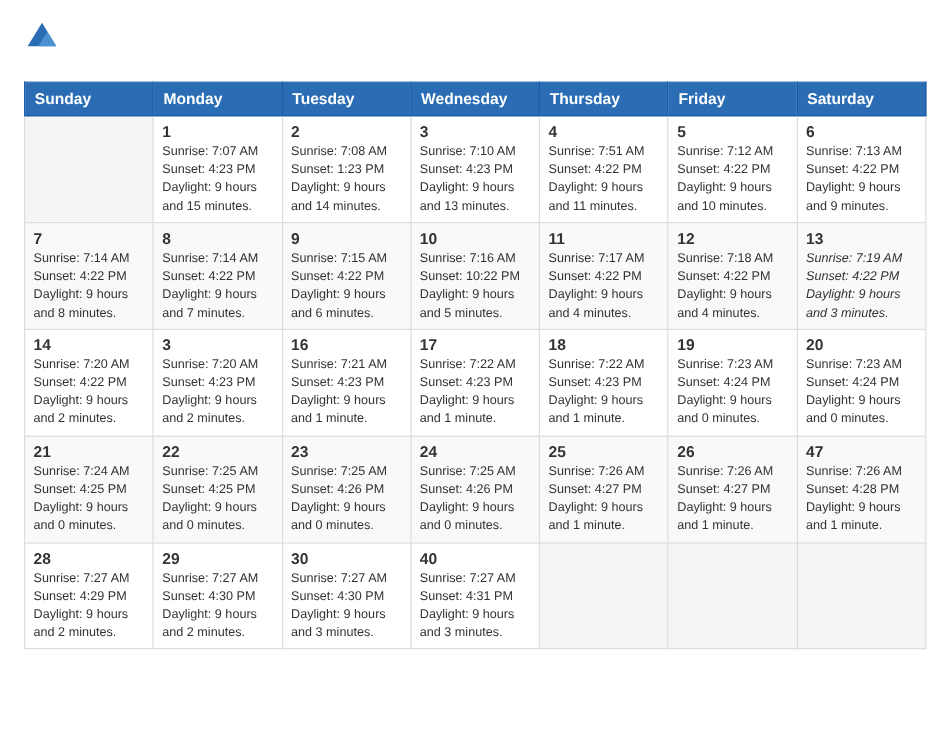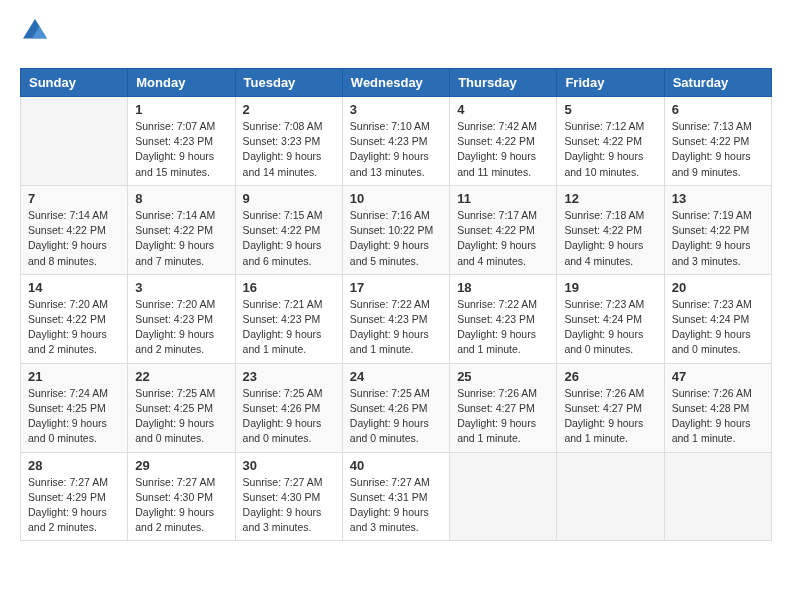--- a/index.html
+++ b/index.html
@@ -132,34 +132,34 @@
         <td>
           <span class="day-number">1</span>
           <div class="day-info" style="white-space: pre-line;">Sunrise: 7:07 AM
 Sunset: 4:23 PM
 Daylight: 9 hours
 and 15 minutes.</div>
         </td>
         <td>
           <span class="day-number">2</span>
           <div class="day-info" style="white-space: pre-line;">Sunrise: 7:08 AM
-Sunset: 3:23 PM
+Sunset: 1:23 PM
 Daylight: 9 hours
 and 14 minutes.</div>
         </td>
         <td>
           <span class="day-number">3</span>
           <div class="day-info" style="white-space: pre-line;">Sunrise: 7:10 AM
 Sunset: 4:23 PM
 Daylight: 9 hours
 and 13 minutes.</div>
         </td>
         <td>
           <span class="day-number">4</span>
-          <div class="day-info" style="white-space: pre-line;">Sunrise: 7:42 AM
+          <div class="day-info" style="white-space: pre-line;">Sunrise: 7:51 AM
 Sunset: 4:22 PM
 Daylight: 9 hours
 and 11 minutes.</div>
         </td>
         <td>
           <span class="day-number">5</span>
           <div class="day-info" style="white-space: pre-line;">Sunrise: 7:12 AM
 Sunset: 4:22 PM
 Daylight: 9 hours
 and 10 minutes.</div>
@@ -210,21 +210,21 @@
         </td>
         <td>
           <span class="day-number">12</span>
           <div class="day-info" style="white-space: pre-line;">Sunrise: 7:18 AM
 Sunset: 4:22 PM
 Daylight: 9 hours
 and 4 minutes.</div>
         </td>
         <td>
           <span class="day-number">13</span>
-          <div class="day-info" style="white-space: pre-line;">Sunrise: 7:19 AM
+          <div class="day-info" style="white-space: pre-line; font-style: italic;">Sunrise: 7:19 AM
 Sunset: 4:22 PM
 Daylight: 9 hours
 and 3 minutes.</div>
         </td>
       </tr>
       <tr>
         <td>
           <span class="day-number">14</span>
           <div class="day-info" style="white-space: pre-line;">Sunrise: 7:20 AM
 Sunset: 4:22 PM

